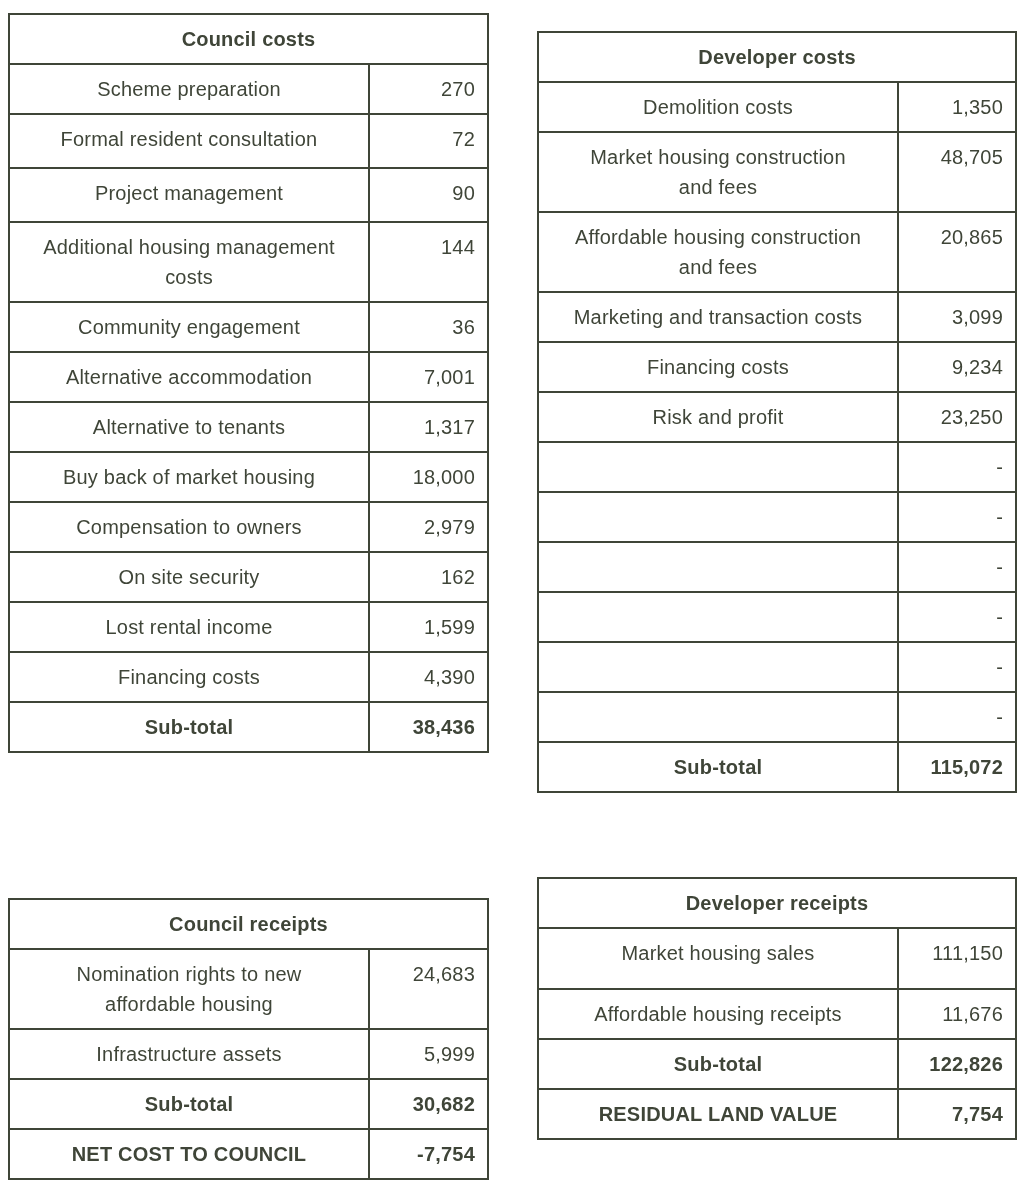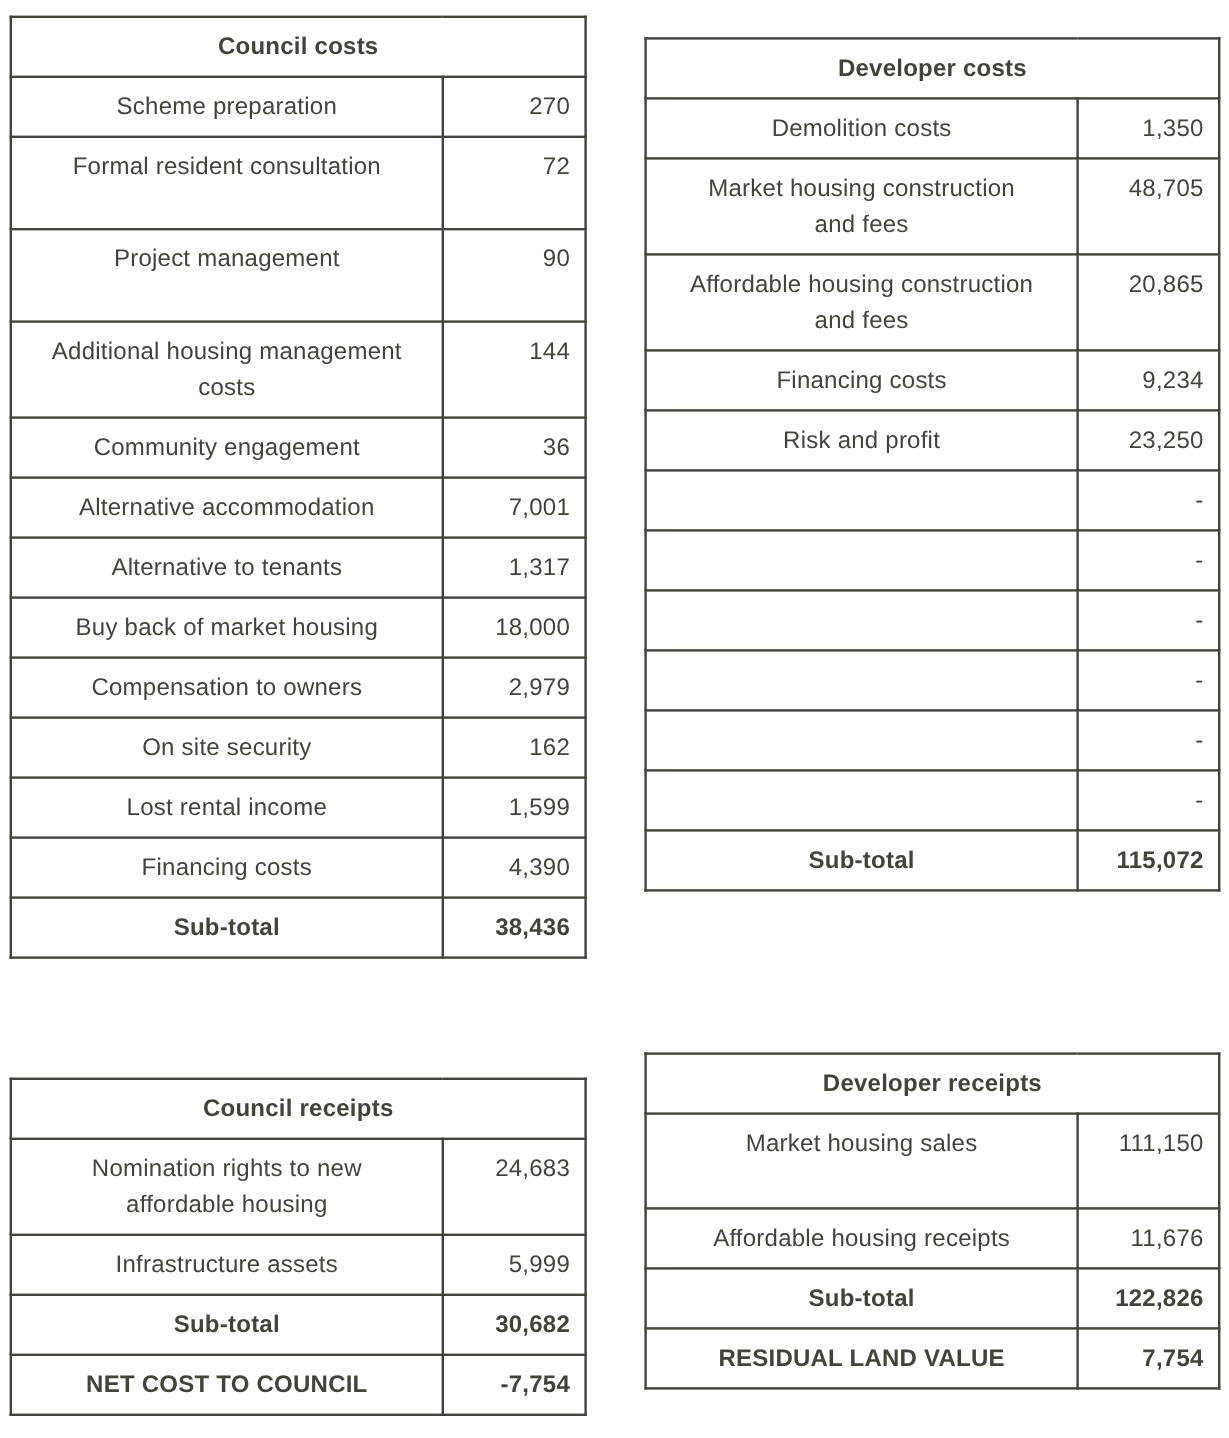--- a/index.html
+++ b/index.html
@@ -34,22 +34,22 @@
     color:var(--ink);
     overflow:hidden;
   }
   .tbl th{ font-weight:bold; }
   .hdr-c{ text-align:center; }
   .hdr-l{ text-align:center; }
   .lbl{ text-align:center; white-space:pre-line; }
   .val{ text-align:right;margin-left:28px; }
   .bold{ font-weight:bold; }
   tr.r50{ height:50px; }
-  tr.r75{ height:79px; }
-  tr.r77{ height:77px; }
+  tr.r75{ height:61px; }
+  tr.r77{ height:54px; }
   #t-council-costs   { left:8px;   top:13px;  width:479px; }
   #t-developer-costs { left:537px; top:31px;  width:478px; }
   #t-council-receipts  { left:8px;   top:898px; width:479px; }
   #t-developer-receipts{ left:537px; top:877px; width:478px; }
 </style>
 </head>
 <body>
 
 <table class="tbl" id="t-council-costs">
   <colgroup>
@@ -133,20 +133,24 @@
     <td class="lbl">Market housing construction
 and fees</td>
     <td class="val">48,705</td>
   </tr>
   <tr class="r77">
     <td class="lbl">Affordable housing construction
 and fees</td>
     <td class="val">20,865</td>
   </tr>
   <tr class="r50">
+    <td class="lbl">Marketing and transaction costs</td>
+    <td class="val">3,099</td>
+  </tr>
+  <tr class="r50">
     <td class="lbl">Financing costs</td>
     <td class="val">9,234</td>
   </tr>
   <tr class="r50">
     <td class="lbl">Risk and profit</td>
     <td class="val">23,250</td>
   </tr>
   <tr class="r50">
     <td class="lbl"></td>
     <td class="val">-</td>

